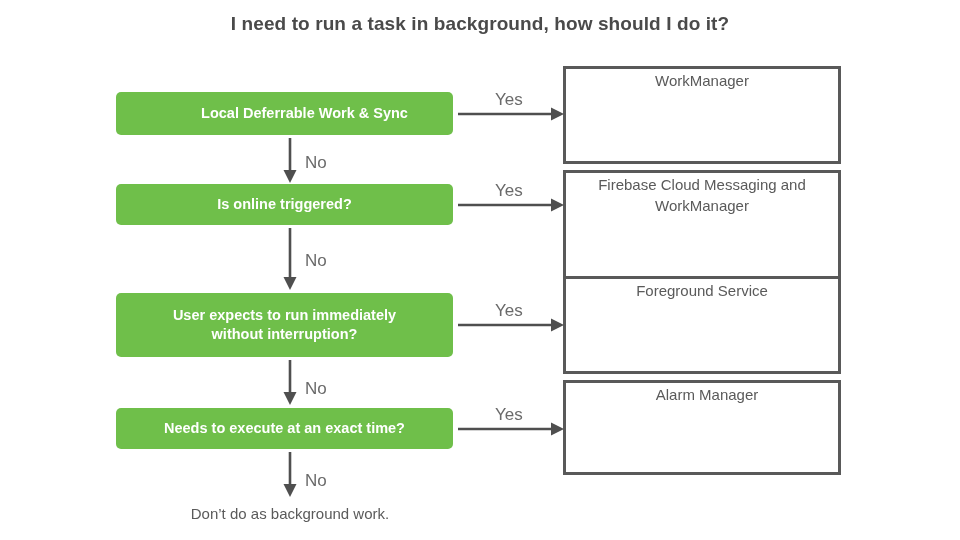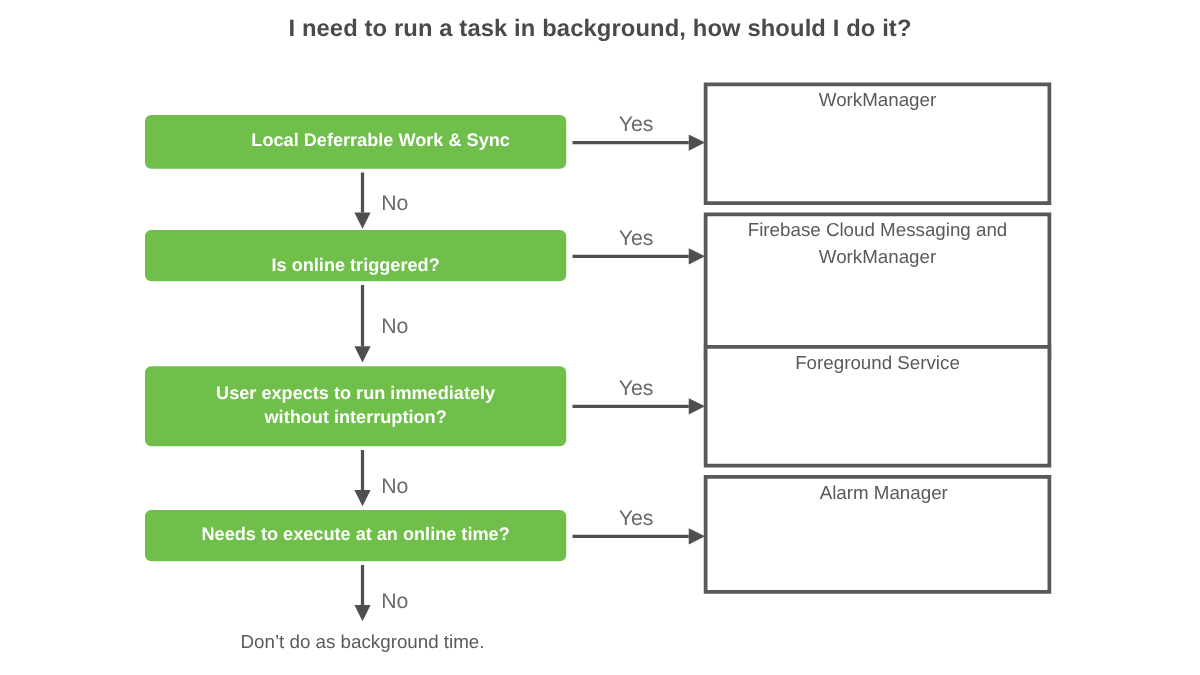--- a/index.html
+++ b/index.html
@@ -108,36 +108,36 @@
 <div id="stage">
 
   <div class="chart-title">I need to run a task in background, how should I do it?</div>
 
   <div class="decision" style="left:116px; top:92px; width:337px; height:43px;padding-left:48px;">
     <div>
       <span class="dline">Local Deferrable Work &amp; Sync</span>
     </div>
   </div>
 
-  <div class="decision" style="left:116px; top:184px; width:337px; height:41px;align-items:flex-end;">
+  <div class="decision" style="left:116px; top:184px; width:337px; height:41px;">
     <div>
       <span class="dline">Is online triggered?</span>
     </div>
   </div>
 
   <div class="decision" style="left:116px; top:293px; width:337px; height:64px;">
     <div>
       <span class="dline">User expects to run immediately</span>
       <span class="dline">without interruption?</span>
     </div>
   </div>
 
   <div class="decision" style="left:116px; top:408px; width:337px; height:41px;">
     <div>
-      <span class="dline">Needs to execute at an online time?</span>
+      <span class="dline">Needs to execute at an exact time?</span>
     </div>
   </div>
 
   <div class="outcome" style="left:563px; top:66px; width:278px; height:98px;">
     <div>
       <span class="oline">WorkManager</span>
     </div>
   </div>
 
   <div class="outcome" style="left:563px; top:170px; width:278px; height:118px;">
@@ -202,15 +202,15 @@
   <div class="edge-label" style="left:495px; top:90px;">Yes</div>
   <div class="edge-label" style="left:495px; top:181px;">Yes</div>
   <div class="edge-label" style="left:495px; top:301px;">Yes</div>
   <div class="edge-label" style="left:495px; top:405px;">Yes</div>
 
   <div class="edge-label" style="left:305px; top:153px;">No</div>
   <div class="edge-label" style="left:305px; top:251px;">No</div>
   <div class="edge-label" style="left:305px; top:379px;">No</div>
   <div class="edge-label" style="left:305px; top:471px;">No</div>
 
-  <div class="terminal-text" style="left:0; top:505px; width:580px; text-align:center;">Don’t do as background time.</div>
+  <div class="terminal-text" style="left:0; top:505px; width:580px; text-align:center;">Don’t do as background work.</div>
 
 </div>
 
 </body></html>

